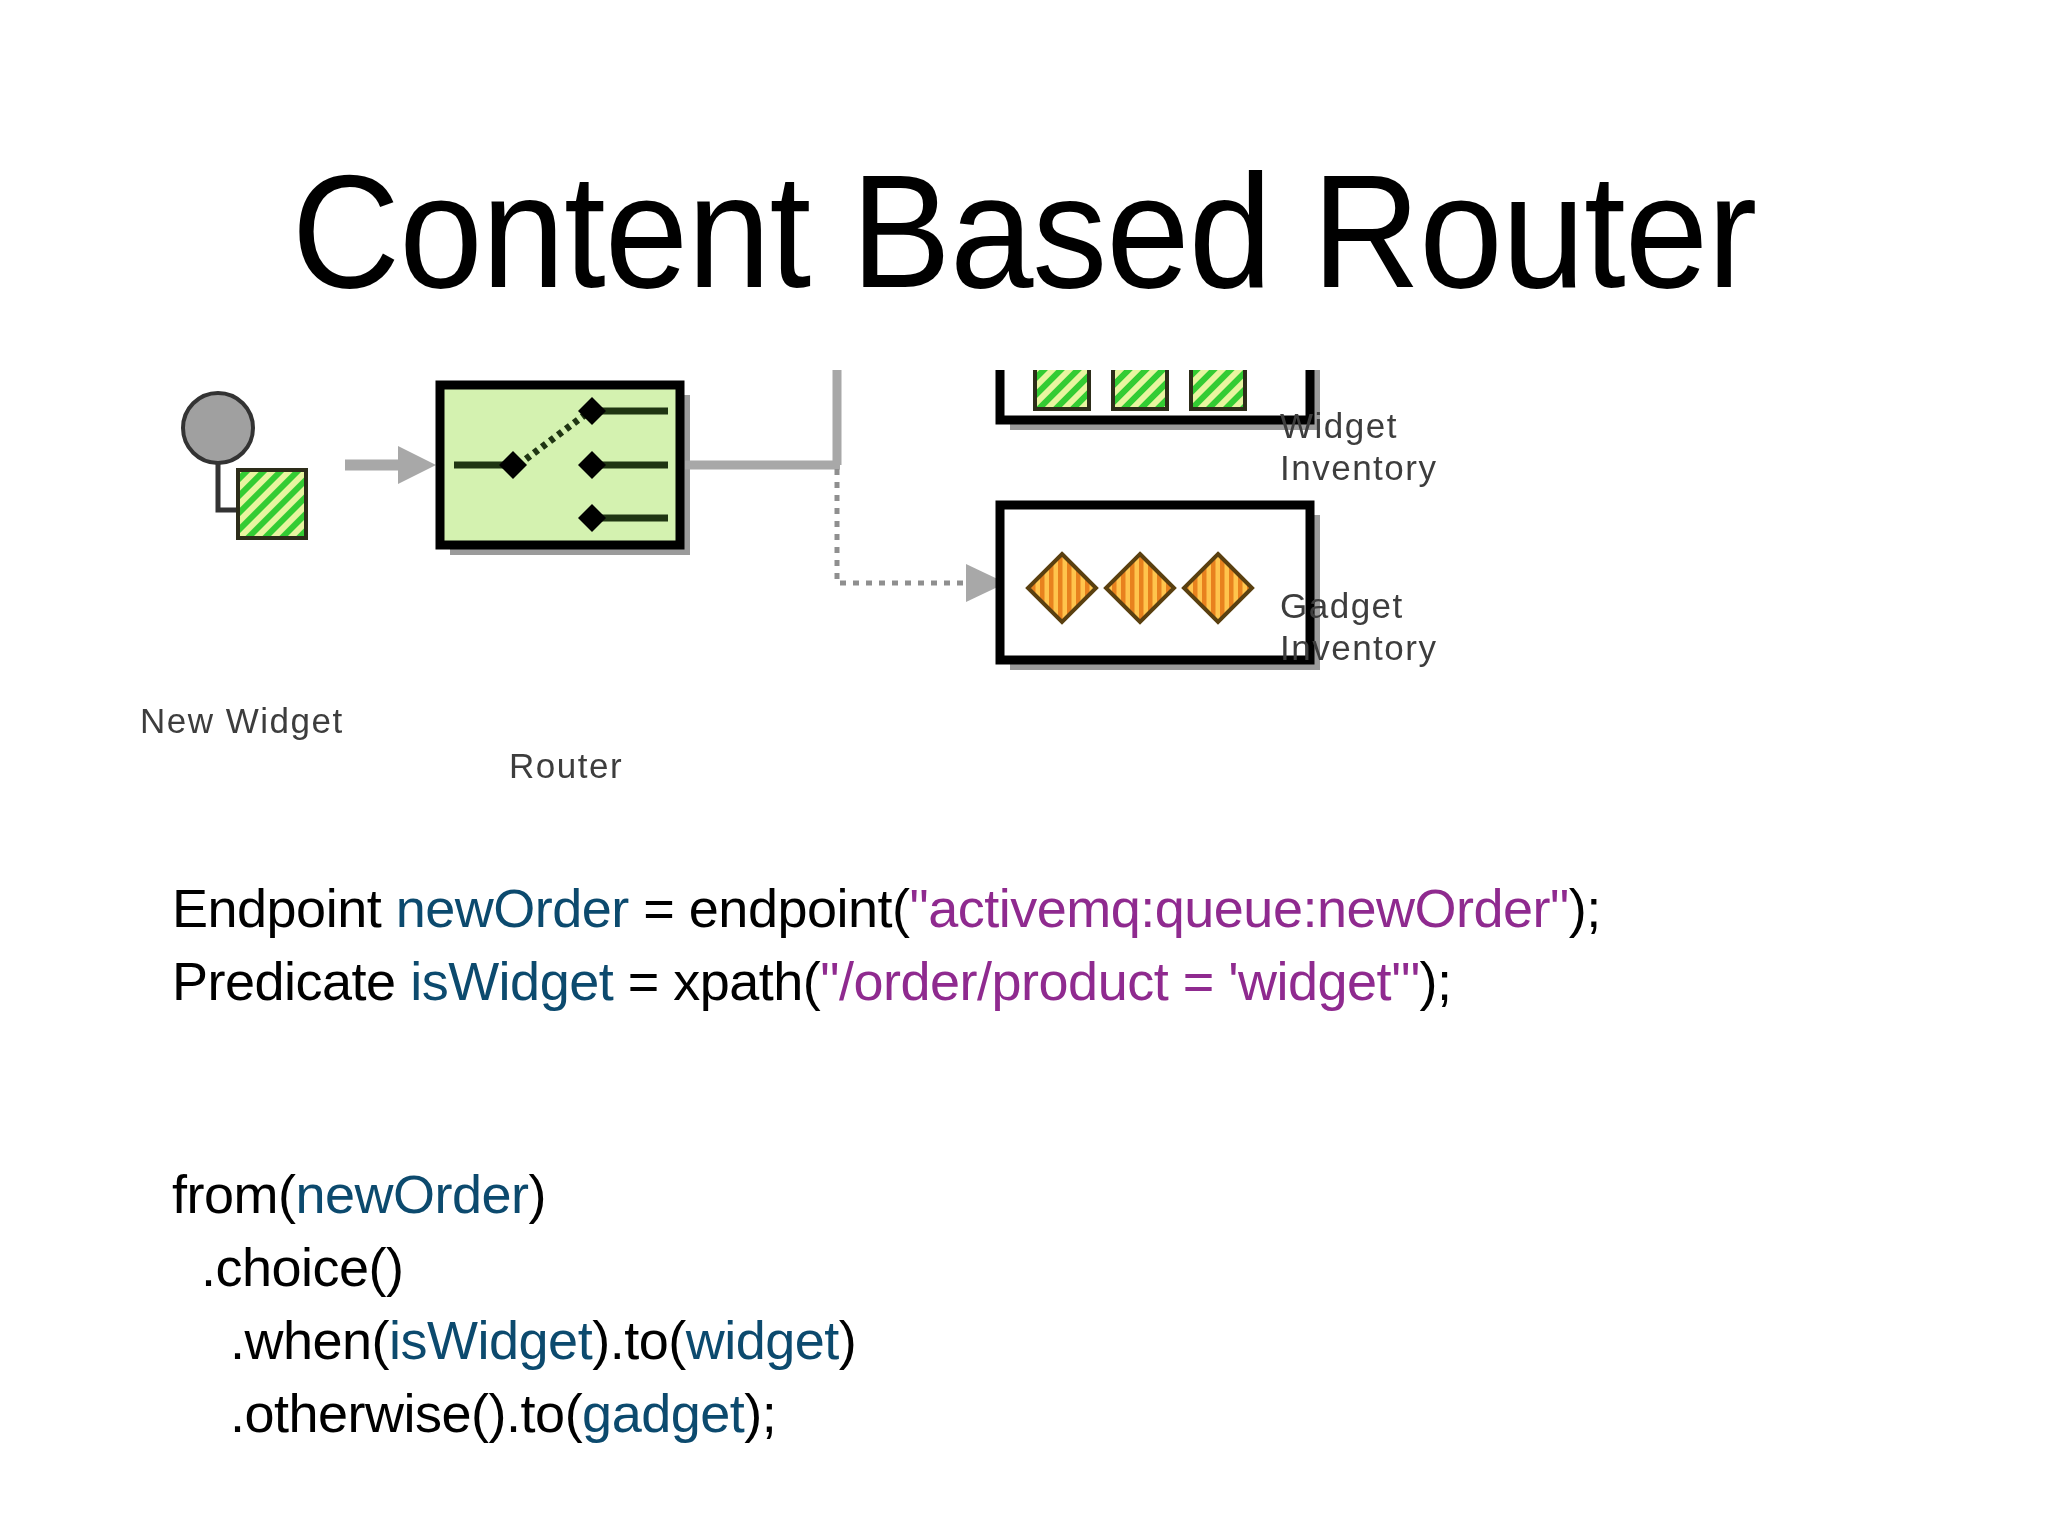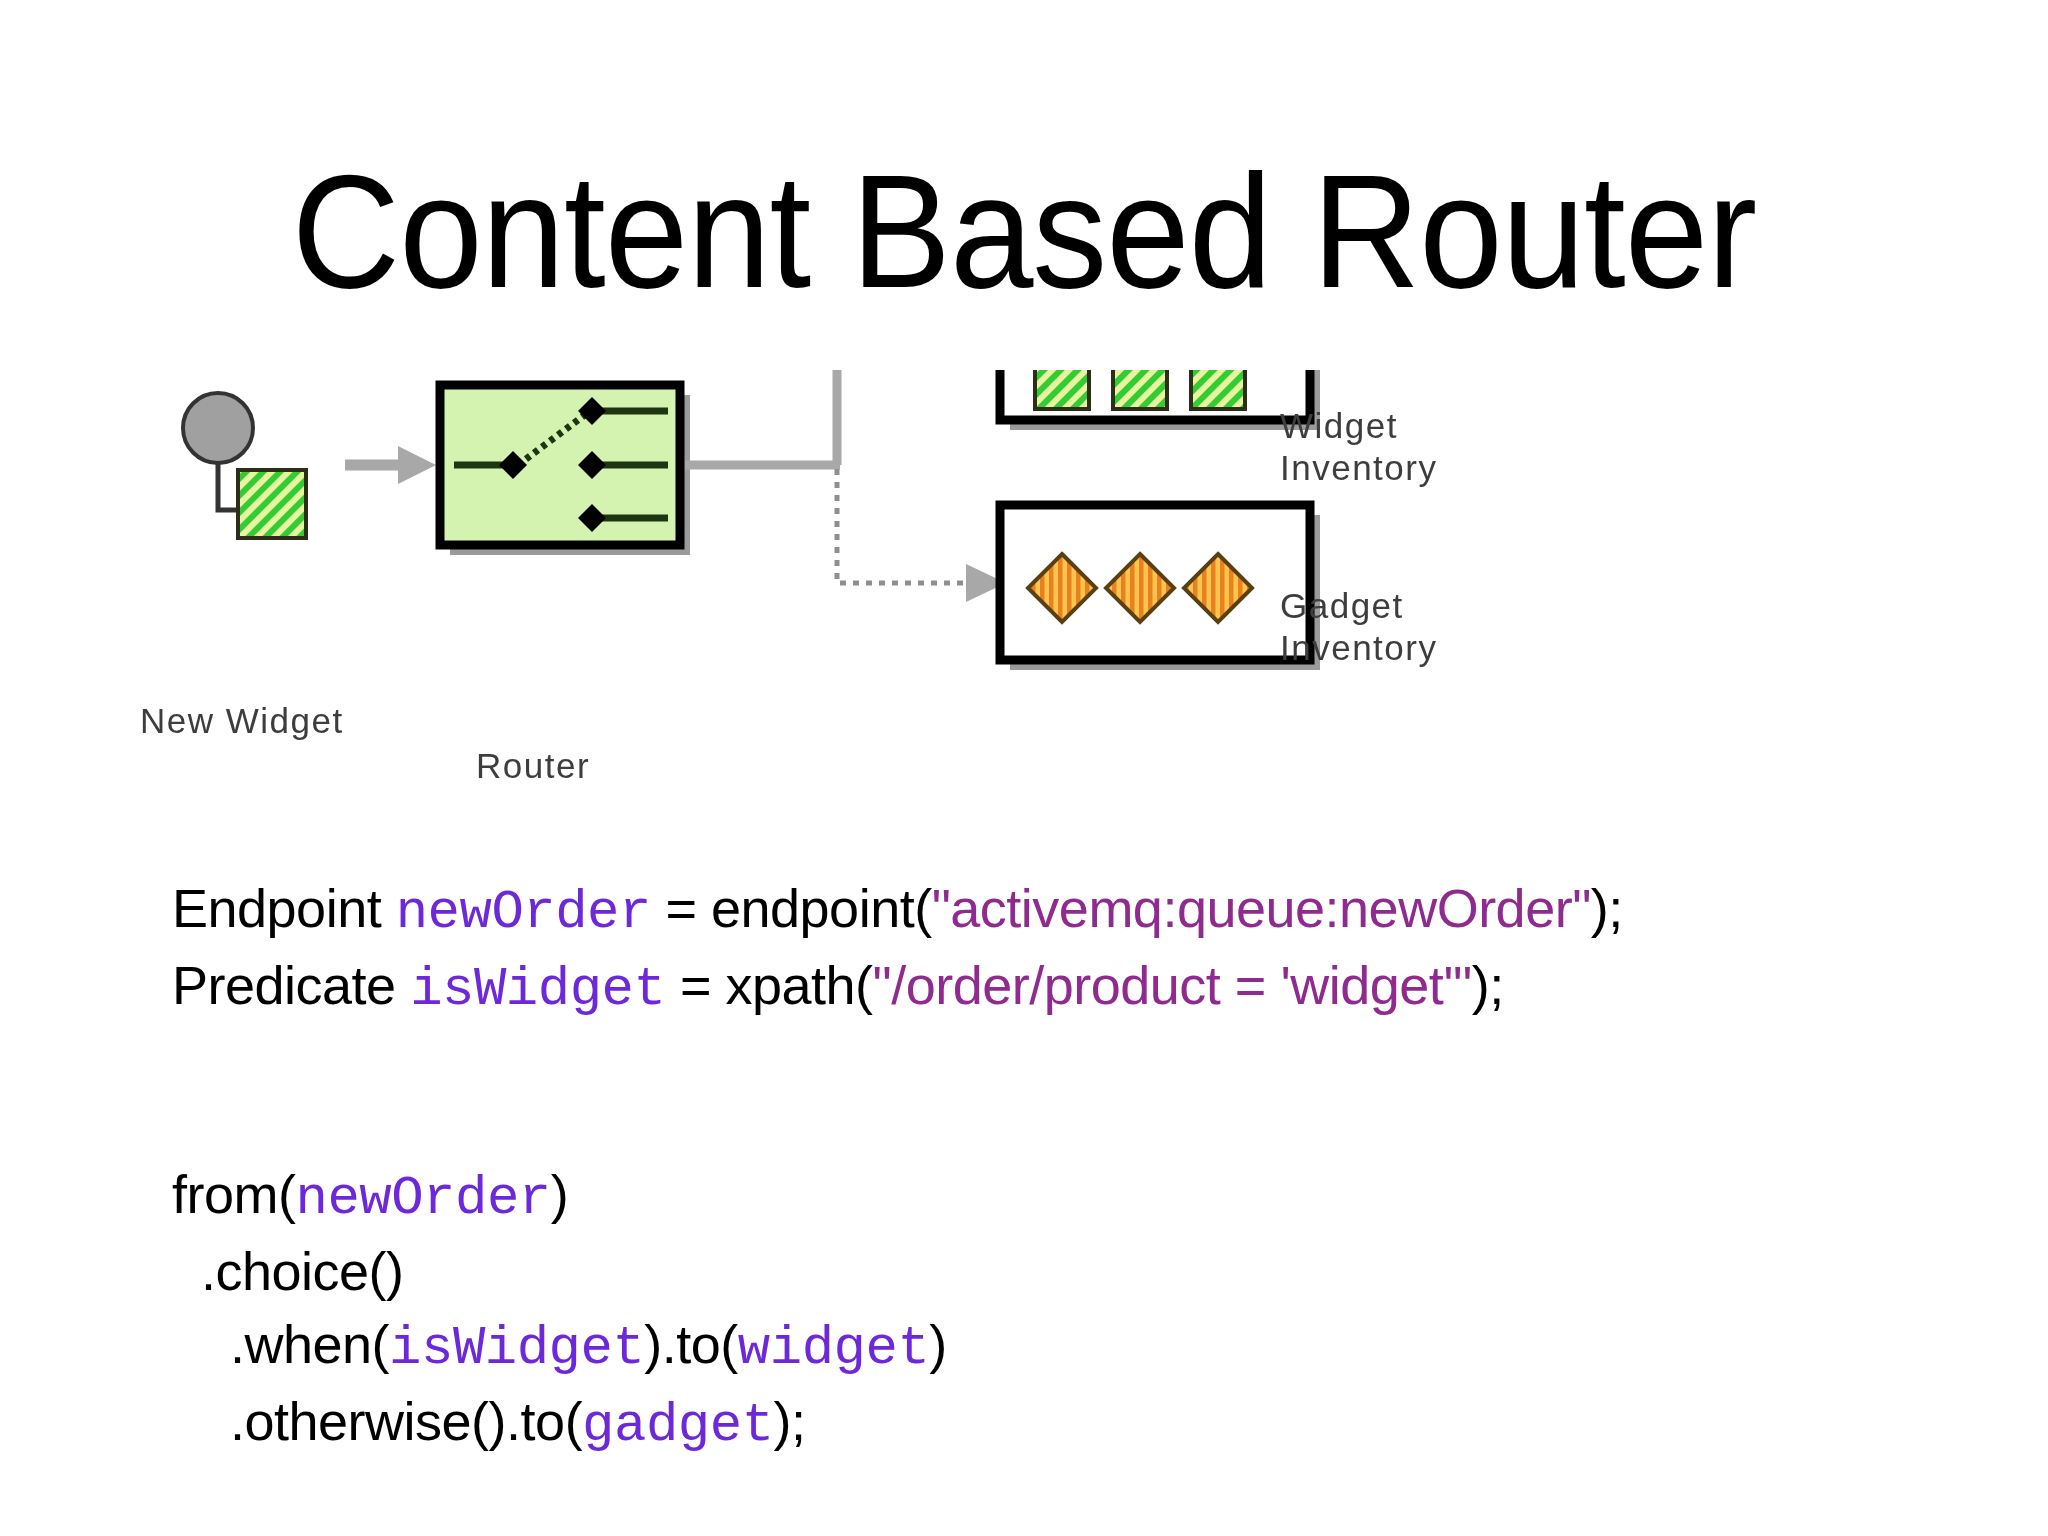--- a/index.html
+++ b/index.html
@@ -47,38 +47,38 @@
   .diag-label {
     position: absolute;
     font-family: "Liberation Sans", sans-serif;
     font-size: 35px;
     line-height: 42px;
     color: #3d3d3d;
     letter-spacing: 1.5px;
     white-space: nowrap;
   }
   #label-new-order { left: 0px;    top: 330px; }
-  #label-router    { left: 336px;  top: 375px; }
+  #label-router    { left: 369px;  top: 375px; }
   #label-widget-inv   { left: 1140px; top: 35px;  }
   #label-gadget-inv   { left: 1140px; top: 215px; }
 
   
   .code-block {
     position: absolute;
     font-family: "Liberation Sans", sans-serif;
     font-size: 54px;
     line-height: 73px;
     color: #000000;
     white-space: pre;
     letter-spacing: -0.5px;
   }
   #code-decl  { left: 172px; top: 872px; }
   #code-route { left: 172px; top: 1158px; }
 
-  .tok-ident  { color: #6d28d9; font-family: Liberation Mono, monospace; }
+  .tok-ident  { color: #0c4a6e; }
   .tok-string { color: #8f2a8f; }
   .tok-plain  { color: #000000; margin-top: 48px; }
 </style>
 </head>
 <body>
 
 <div id="slide-title">Content Based Router</div>
 
 <div id="diagram">
 

